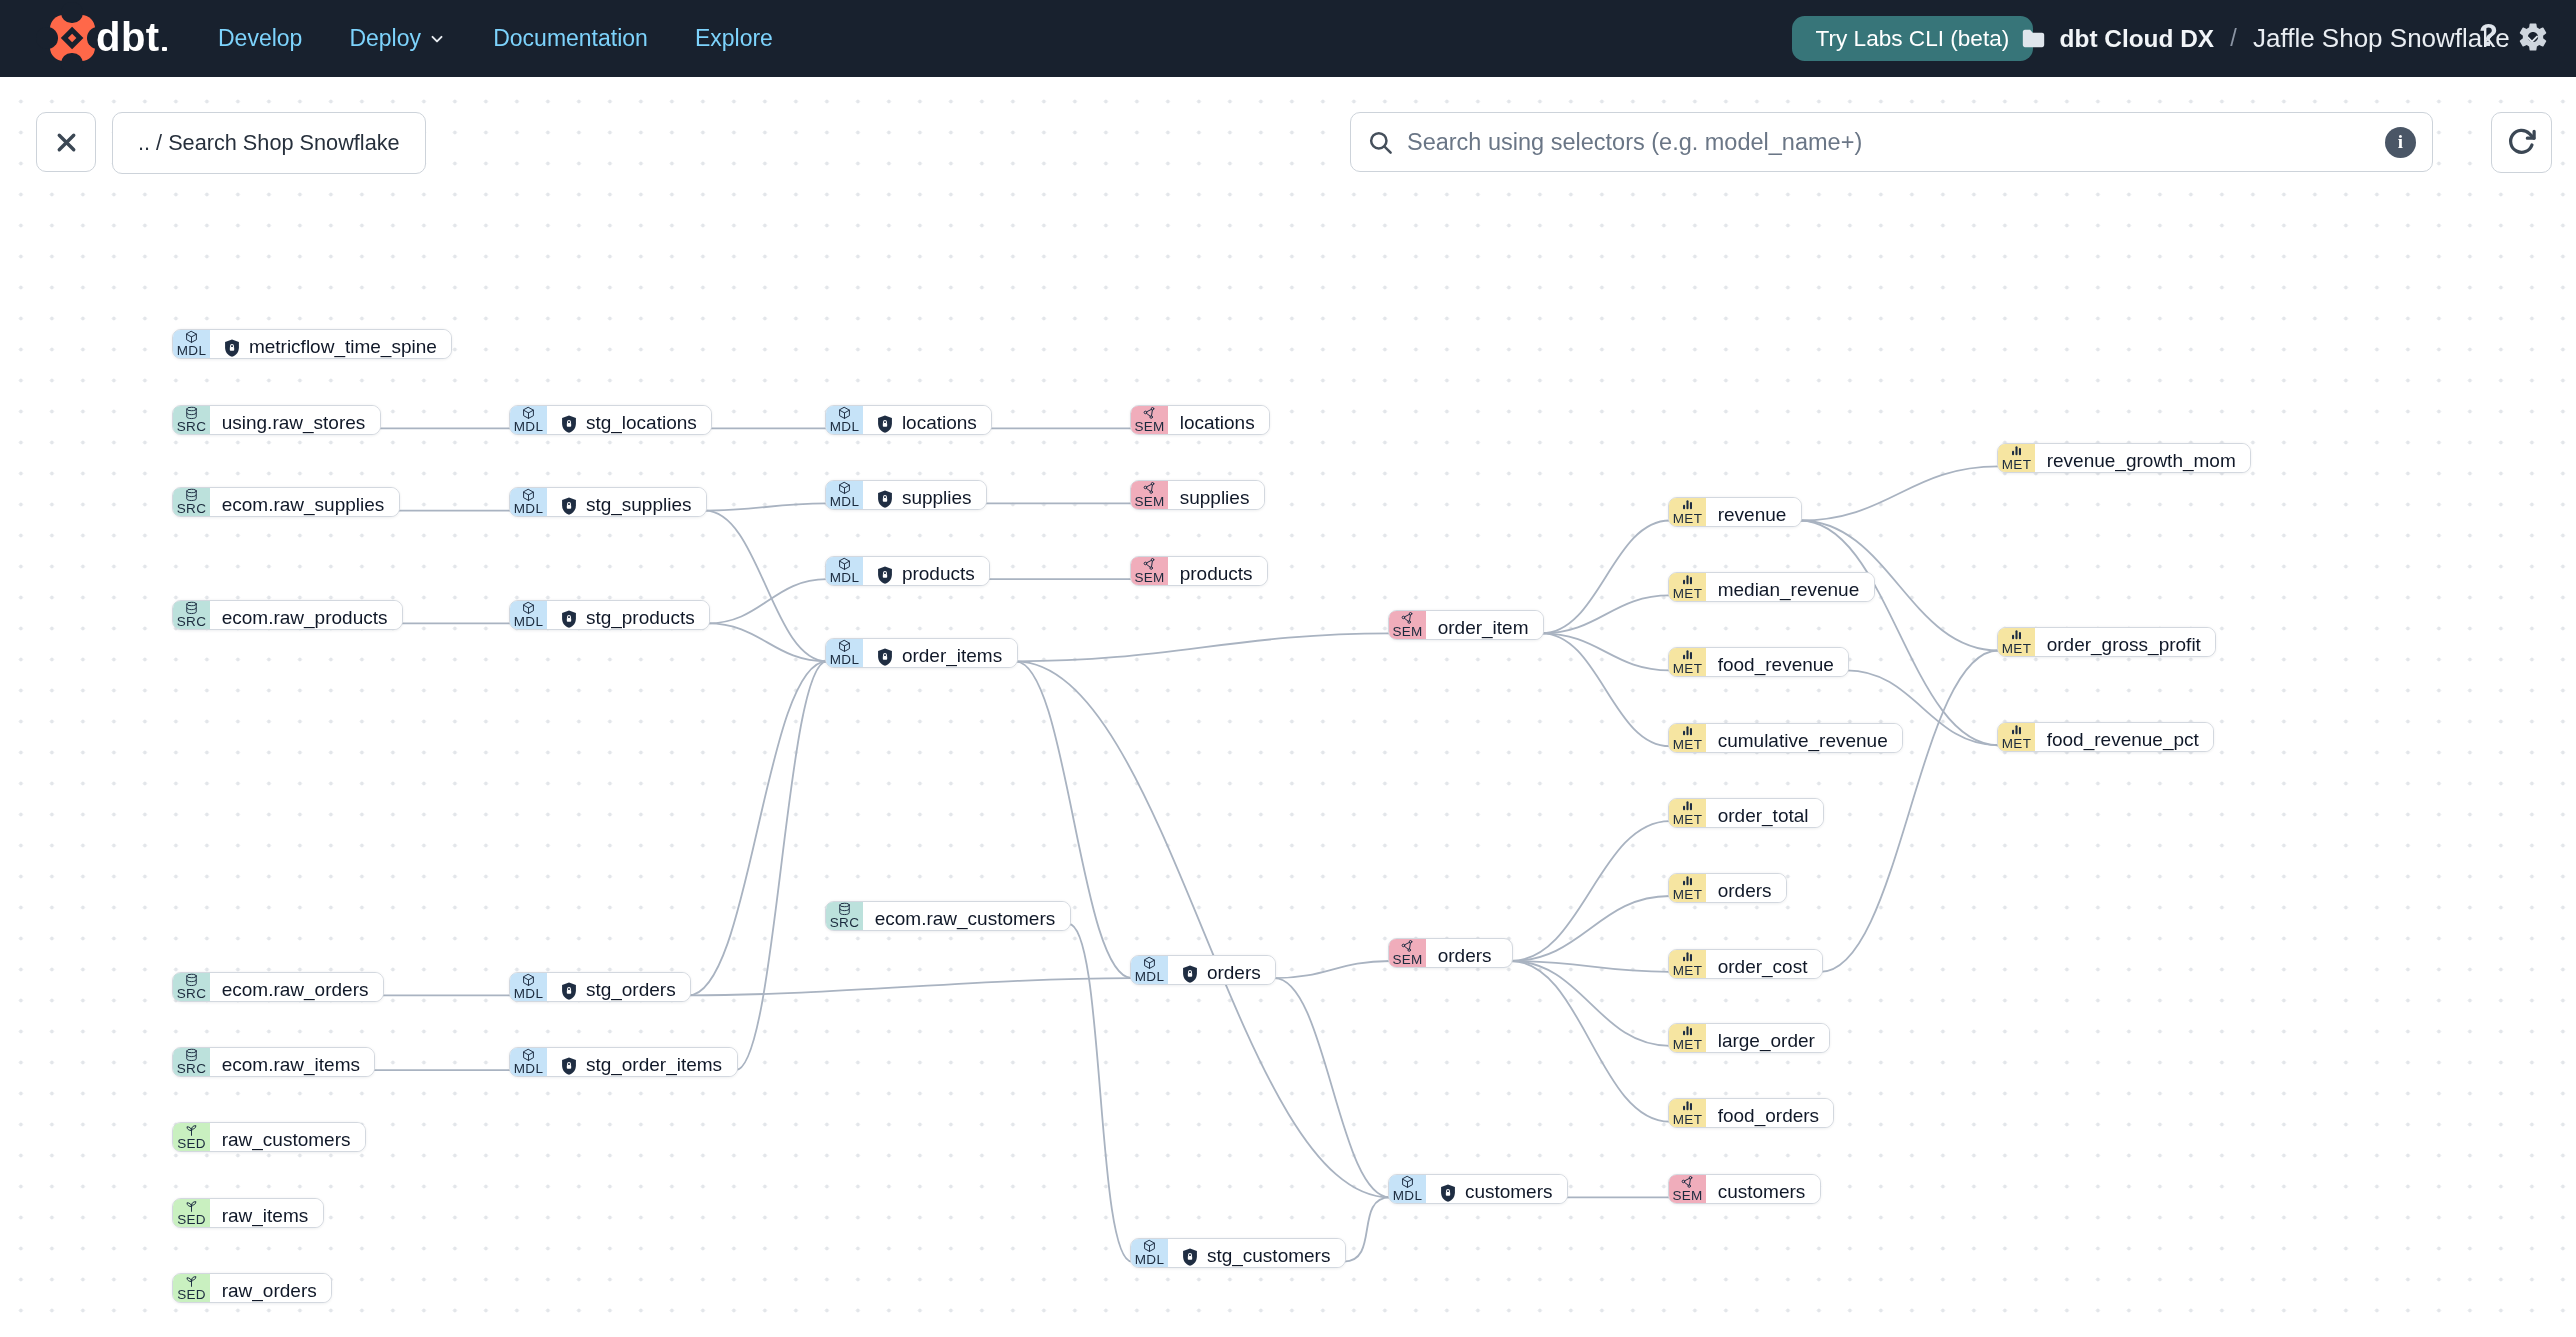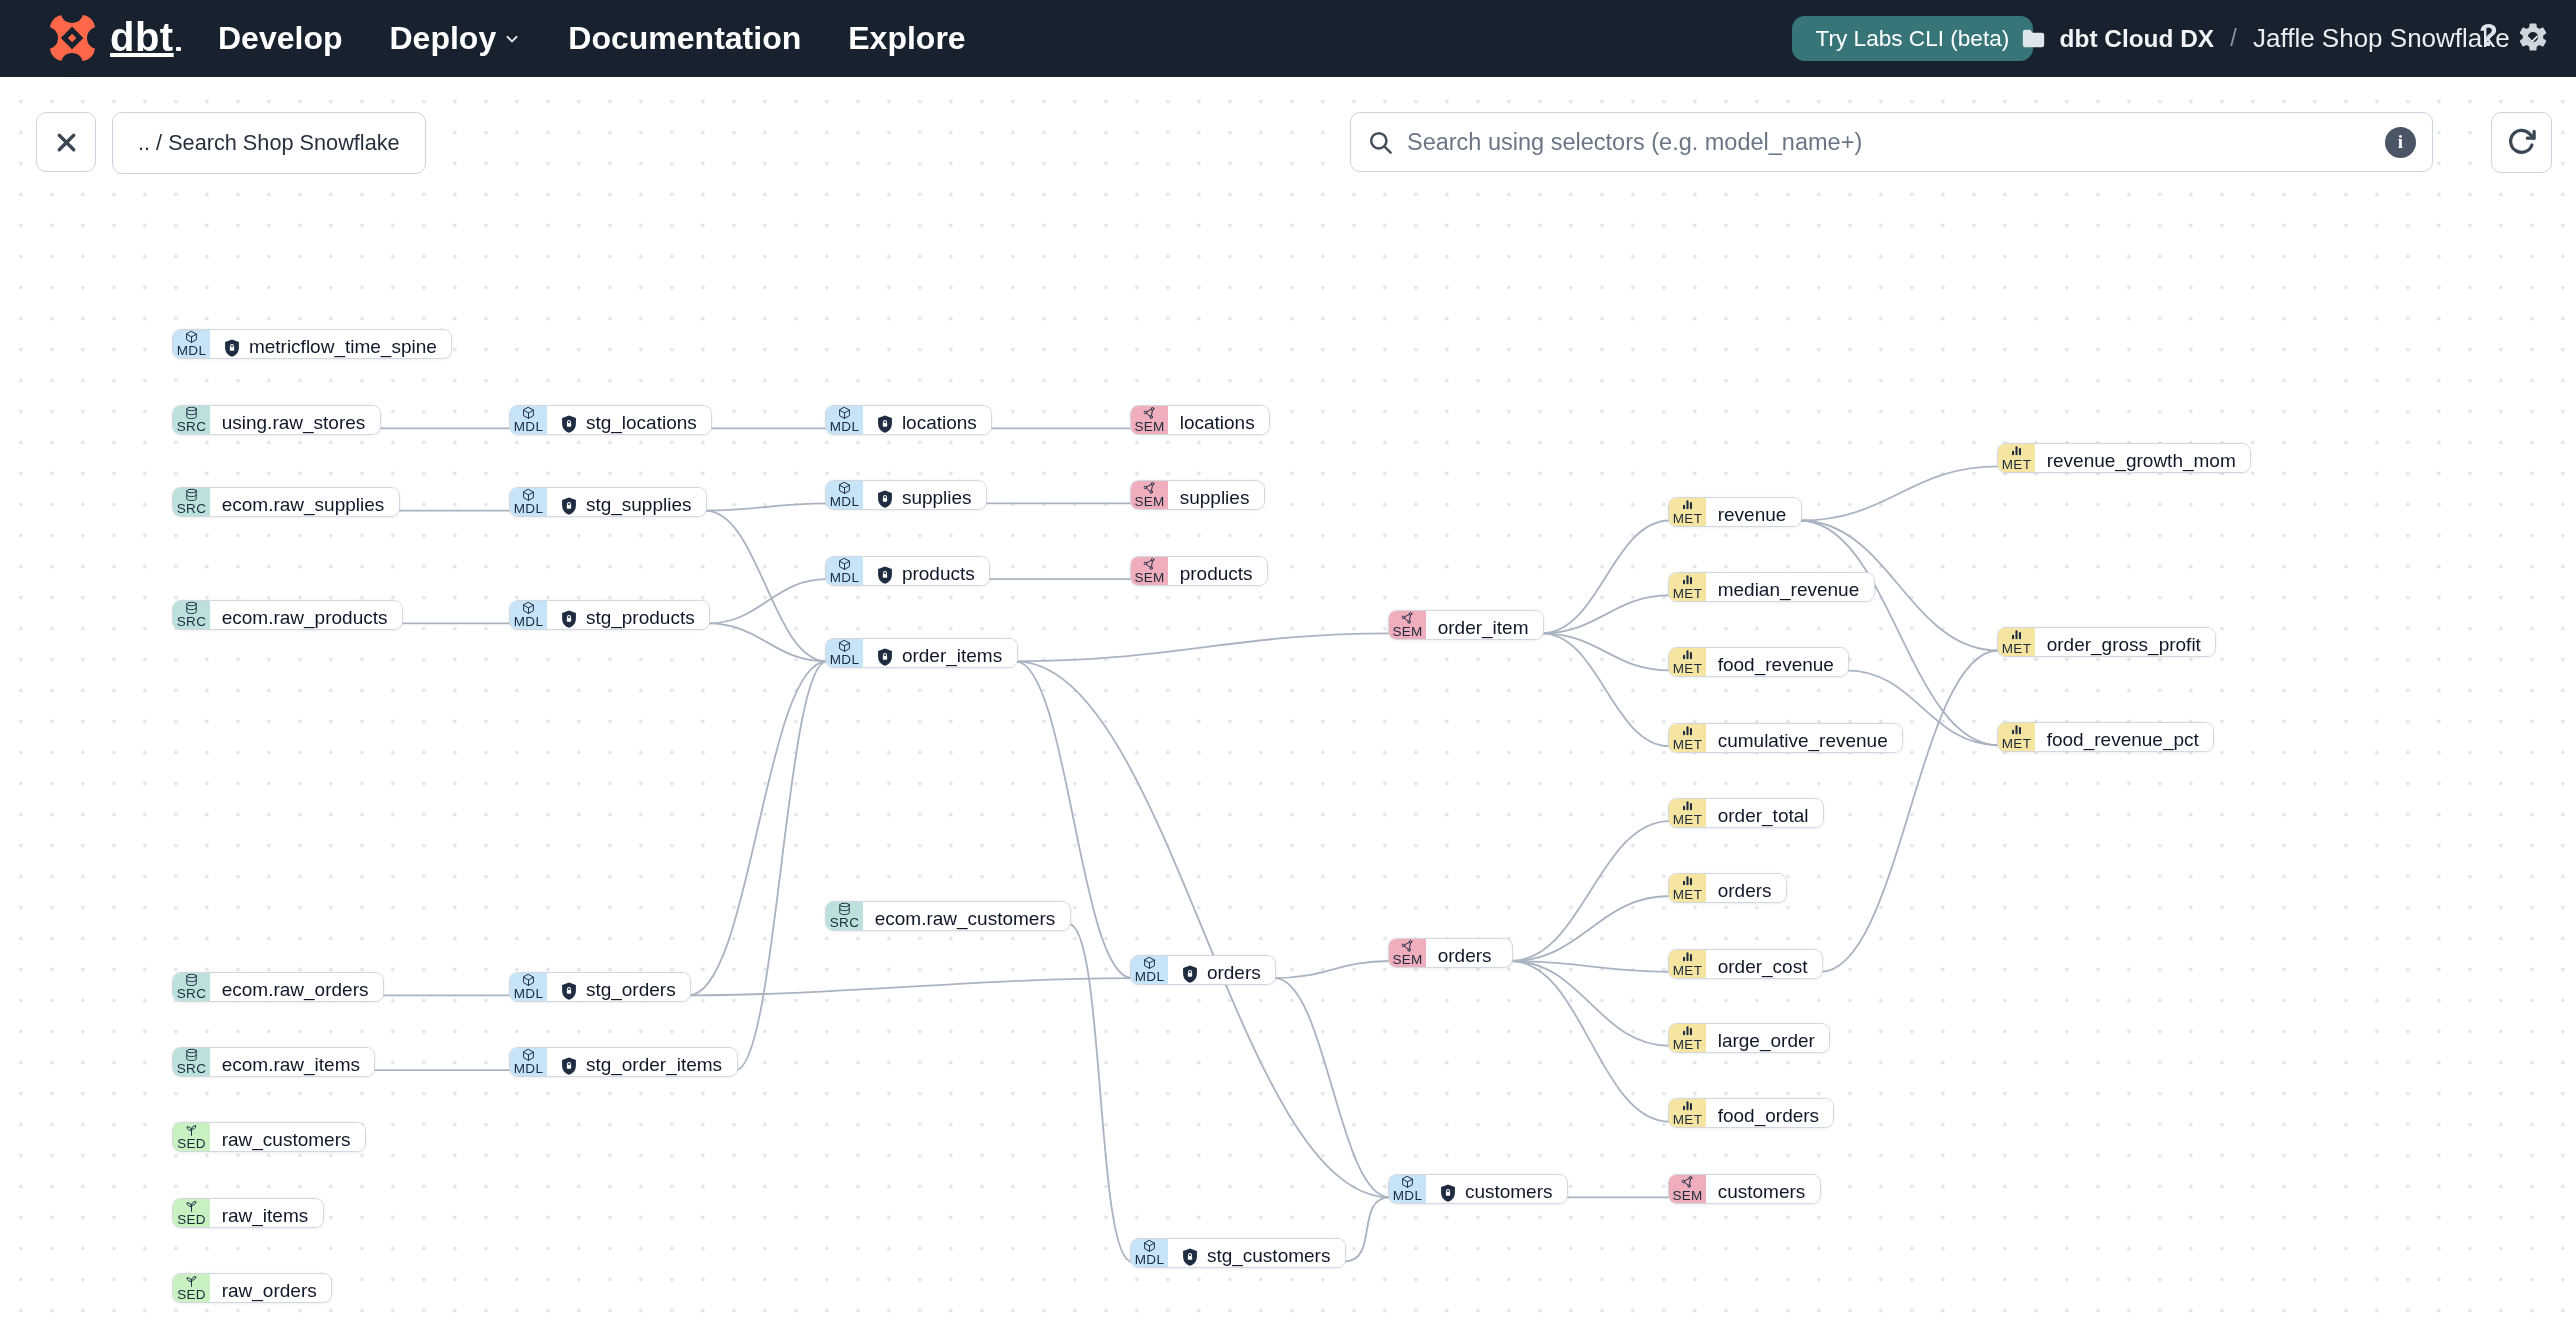--- a/index.html
+++ b/index.html
@@ -10,24 +10,24 @@
   
   .navbar{
     position:absolute;left:0;top:0;width:2576px;height:77px;
     background:#18212e;z-index:5;
   }
   .logo{position:absolute;left:47px;top:12.6px;width:51px;height:51px;}
   .logo .blade{position:absolute;left:2.7px;top:2.7px;right:2.7px;bottom:2.7px;background:#ff6849;border-radius:13.5px;}
   .logo .carve{position:absolute;width:21.7px;height:21.7px;border-radius:50%;background:#18212e;}
   .logo .diamond{position:absolute;left:17px;top:17px;width:16.2px;height:16.2px;background:#18212e;transform:rotate(45deg);}
   .logo .diamond-in{position:absolute;left:22px;top:22px;width:6.3px;height:6.3px;background:#ff6849;transform:rotate(45deg);}
-  .brand{position:absolute;left:110px;top:15.3px;font-size:40px;font-weight:700;color:#ffffff;letter-spacing:0.5px;text-decoration:underline;}
+  .brand{position:absolute;left:96px;top:15.3px;font-size:40px;font-weight:700;color:#ffffff;letter-spacing:0.5px;}
   .brand:after{content:"";display:inline-block;width:4.5px;height:4.5px;background:#ffffff;border-radius:0.9px;margin-left:2.7px;vertical-align:baseline;}
   .nav-links{position:absolute;left:218px;top:0;height:77px;display:flex;align-items:center;gap:47px;}
-  .nav-link{display:flex;align-items:center;gap:7.2px;font-size:32px;font-weight:700;color:#ffffff;cursor:pointer;}
+  .nav-link{display:flex;align-items:center;gap:7.2px;font-size:23px;font-weight:400;color:#7dd3fc;cursor:pointer;}
   .cta{
     position:absolute;left:1792px;top:16.2px;height:45px;padding:0 23.5px;border-radius:12.6px;
     background:#377579;color:#ffffff;font-size:22.6px;font-weight:400;
     display:flex;align-items:center;border:none;
   }
   .acct{position:absolute;left:2020px;top:0;height:77px;display:flex;align-items:center;gap:12.6px;}
   .acct .name{font-size:24.4px;font-weight:700;color:#f2f5f8;}
   .acct .sep{font-size:23.5px;color:#8a94a3;margin:0 3.6px;}
   .acct .proj{font-size:26px;font-weight:400;color:#e9edf2;}
   .help{position:absolute;left:2479px;top:18px;font-size:31px;font-weight:700;color:#dfe5ec;}

